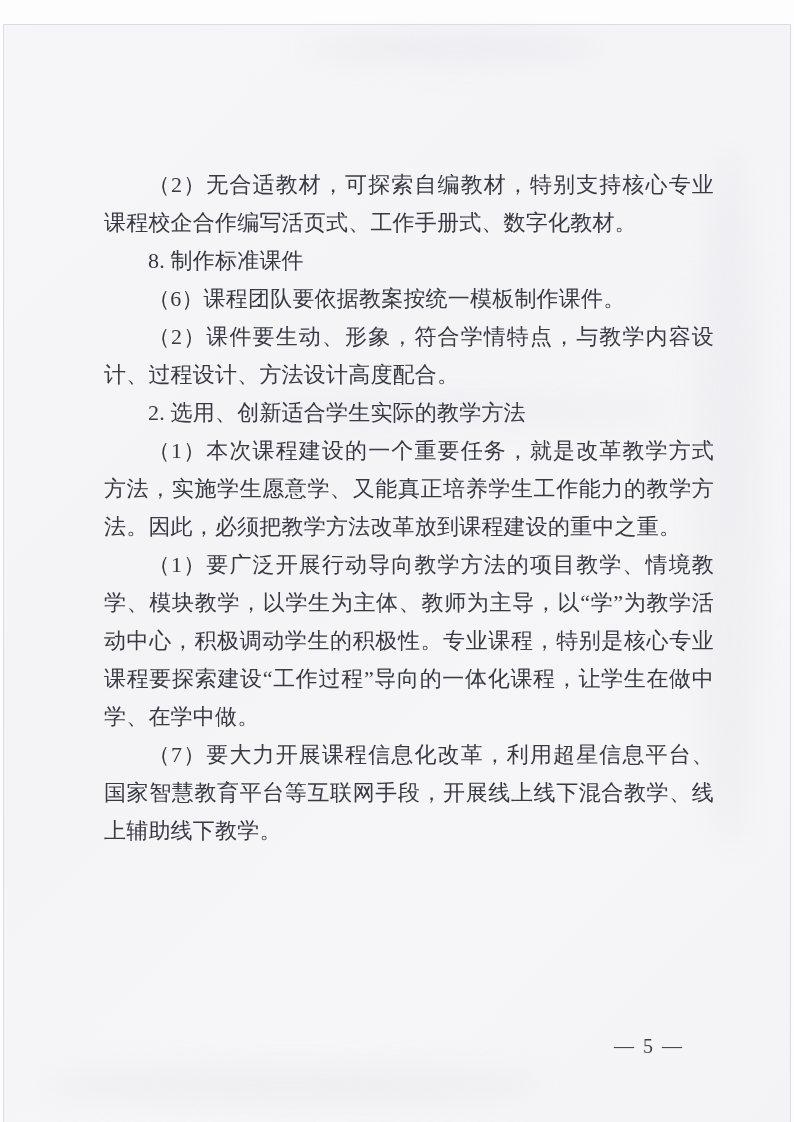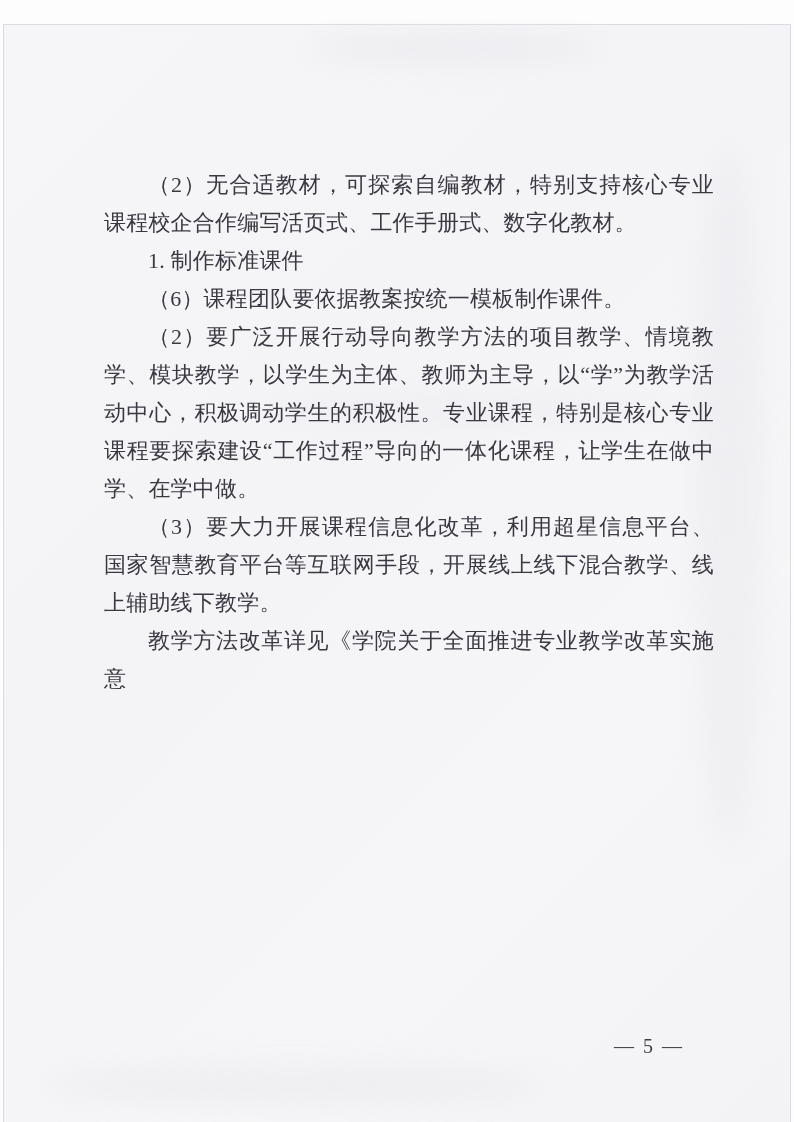--- a/index.html
+++ b/index.html
@@ -78,22 +78,24 @@
 
 <div class="scan-canvas">
   <div class="page">
     <div class="smudge s1"></div>
     <div class="smudge s2"></div>
     <div class="smudge s3"></div>
     <div class="smudge s4"></div>
 
     <div class="content">
       <p>（2）无合适教材，可探索自编教材，特别支持核心专业课程校企合作编写活页式、工作手册式、数字化教材。</p>
-      <p>1. 制作标准课件</p>
+      <p>8. 制作标准课件</p>
       <p>（6）课程团队要依据教案按统一模板制作课件。</p>
-      <p>（2）要广泛开展行动导向教学方法的项目教学、情境教学、模块教学，以学生为主体、教师为主导，以“学”为教学活动中心，积极调动学生的积极性。专业课程，特别是核心专业课程要探索建设“工作过程”导向的一体化课程，让学生在做中学、在学中做。</p>
-      <p>（3）要大力开展课程信息化改革，利用超星信息平台、国家智慧教育平台等互联网手段，开展线上线下混合教学、线上辅助线下教学。</p>
-      <p>教学方法改革详见《学院关于全面推进专业教学改革实施意</p>
+      <p>（2）课件要生动、形象，符合学情特点，与教学内容设计、过程设计、方法设计高度配合。</p>
+      <p>2. 选用、创新适合学生实际的教学方法</p>
+      <p>（1）本次课程建设的一个重要任务，就是改革教学方式方法，实施学生愿意学、又能真正培养学生工作能力的教学方法。因此，必须把教学方法改革放到课程建设的重中之重。</p>
+      <p>（1）要广泛开展行动导向教学方法的项目教学、情境教学、模块教学，以学生为主体、教师为主导，以“学”为教学活动中心，积极调动学生的积极性。专业课程，特别是核心专业课程要探索建设“工作过程”导向的一体化课程，让学生在做中学、在学中做。</p>
+      <p>（7）要大力开展课程信息化改革，利用超星信息平台、国家智慧教育平台等互联网手段，开展线上线下混合教学、线上辅助线下教学。</p>
     </div>
 
     <div class="page-number">— 5 —</div>
   </div>
 </div>
 
 </body></html>

